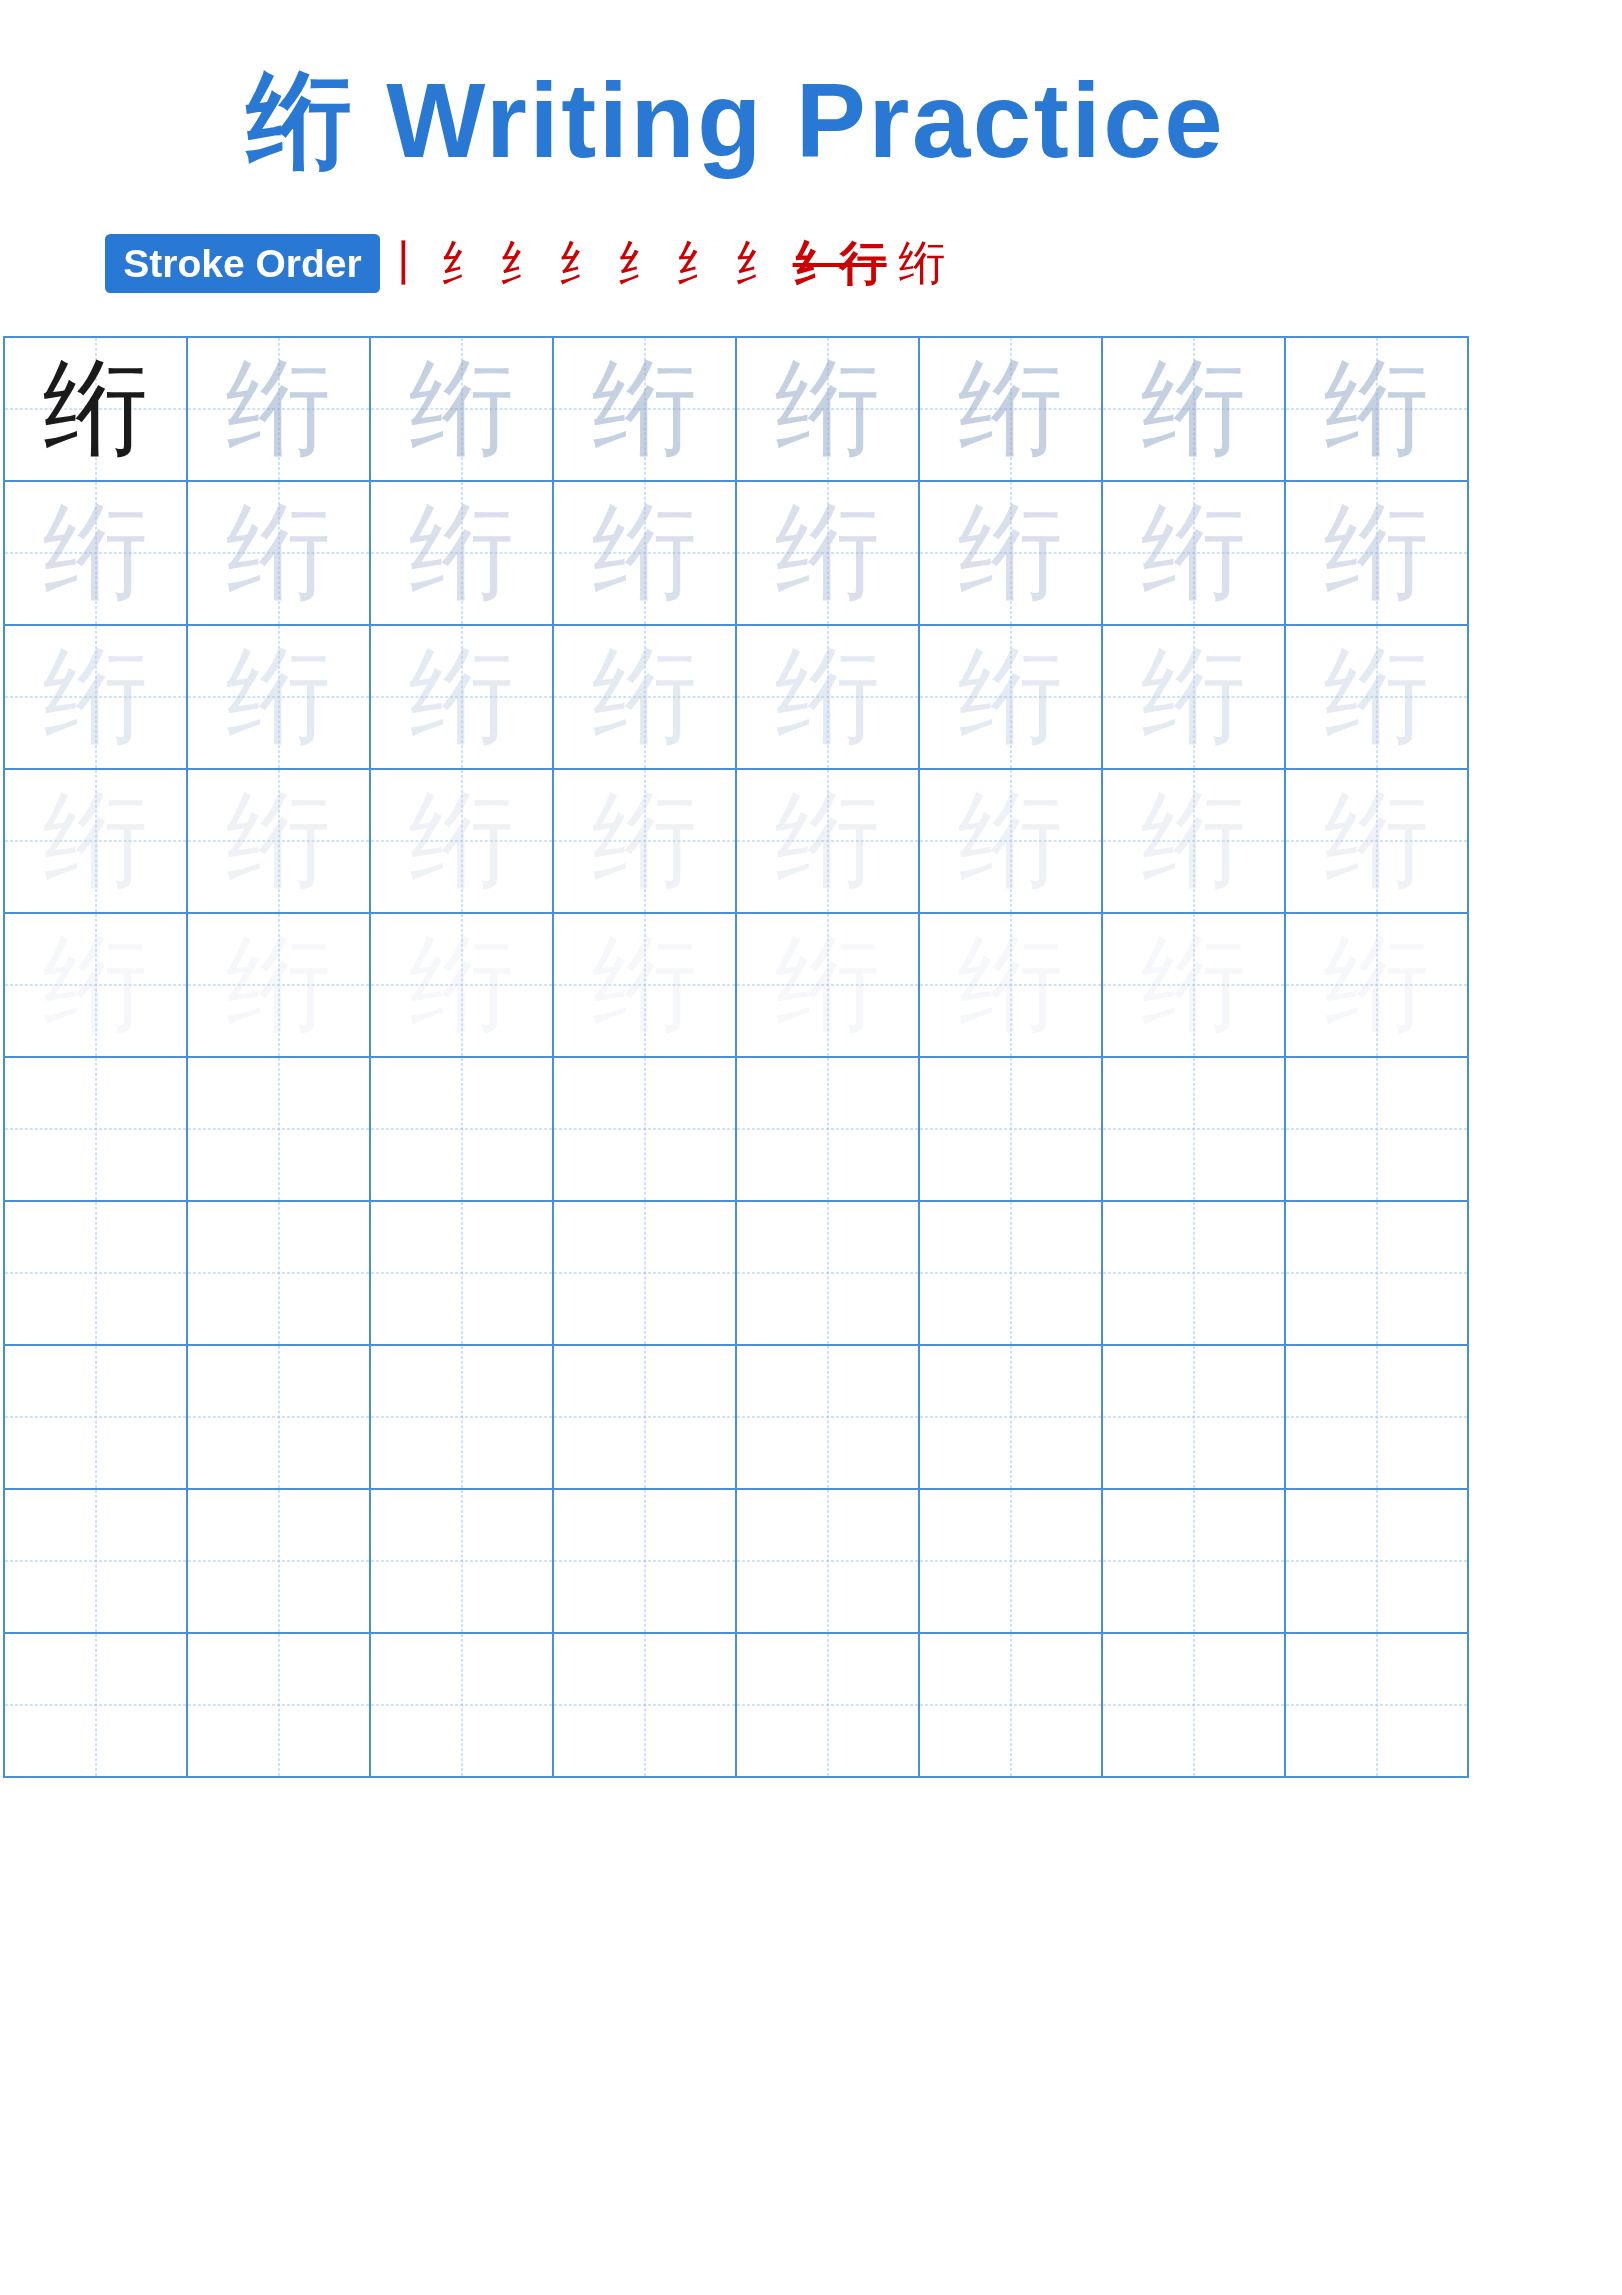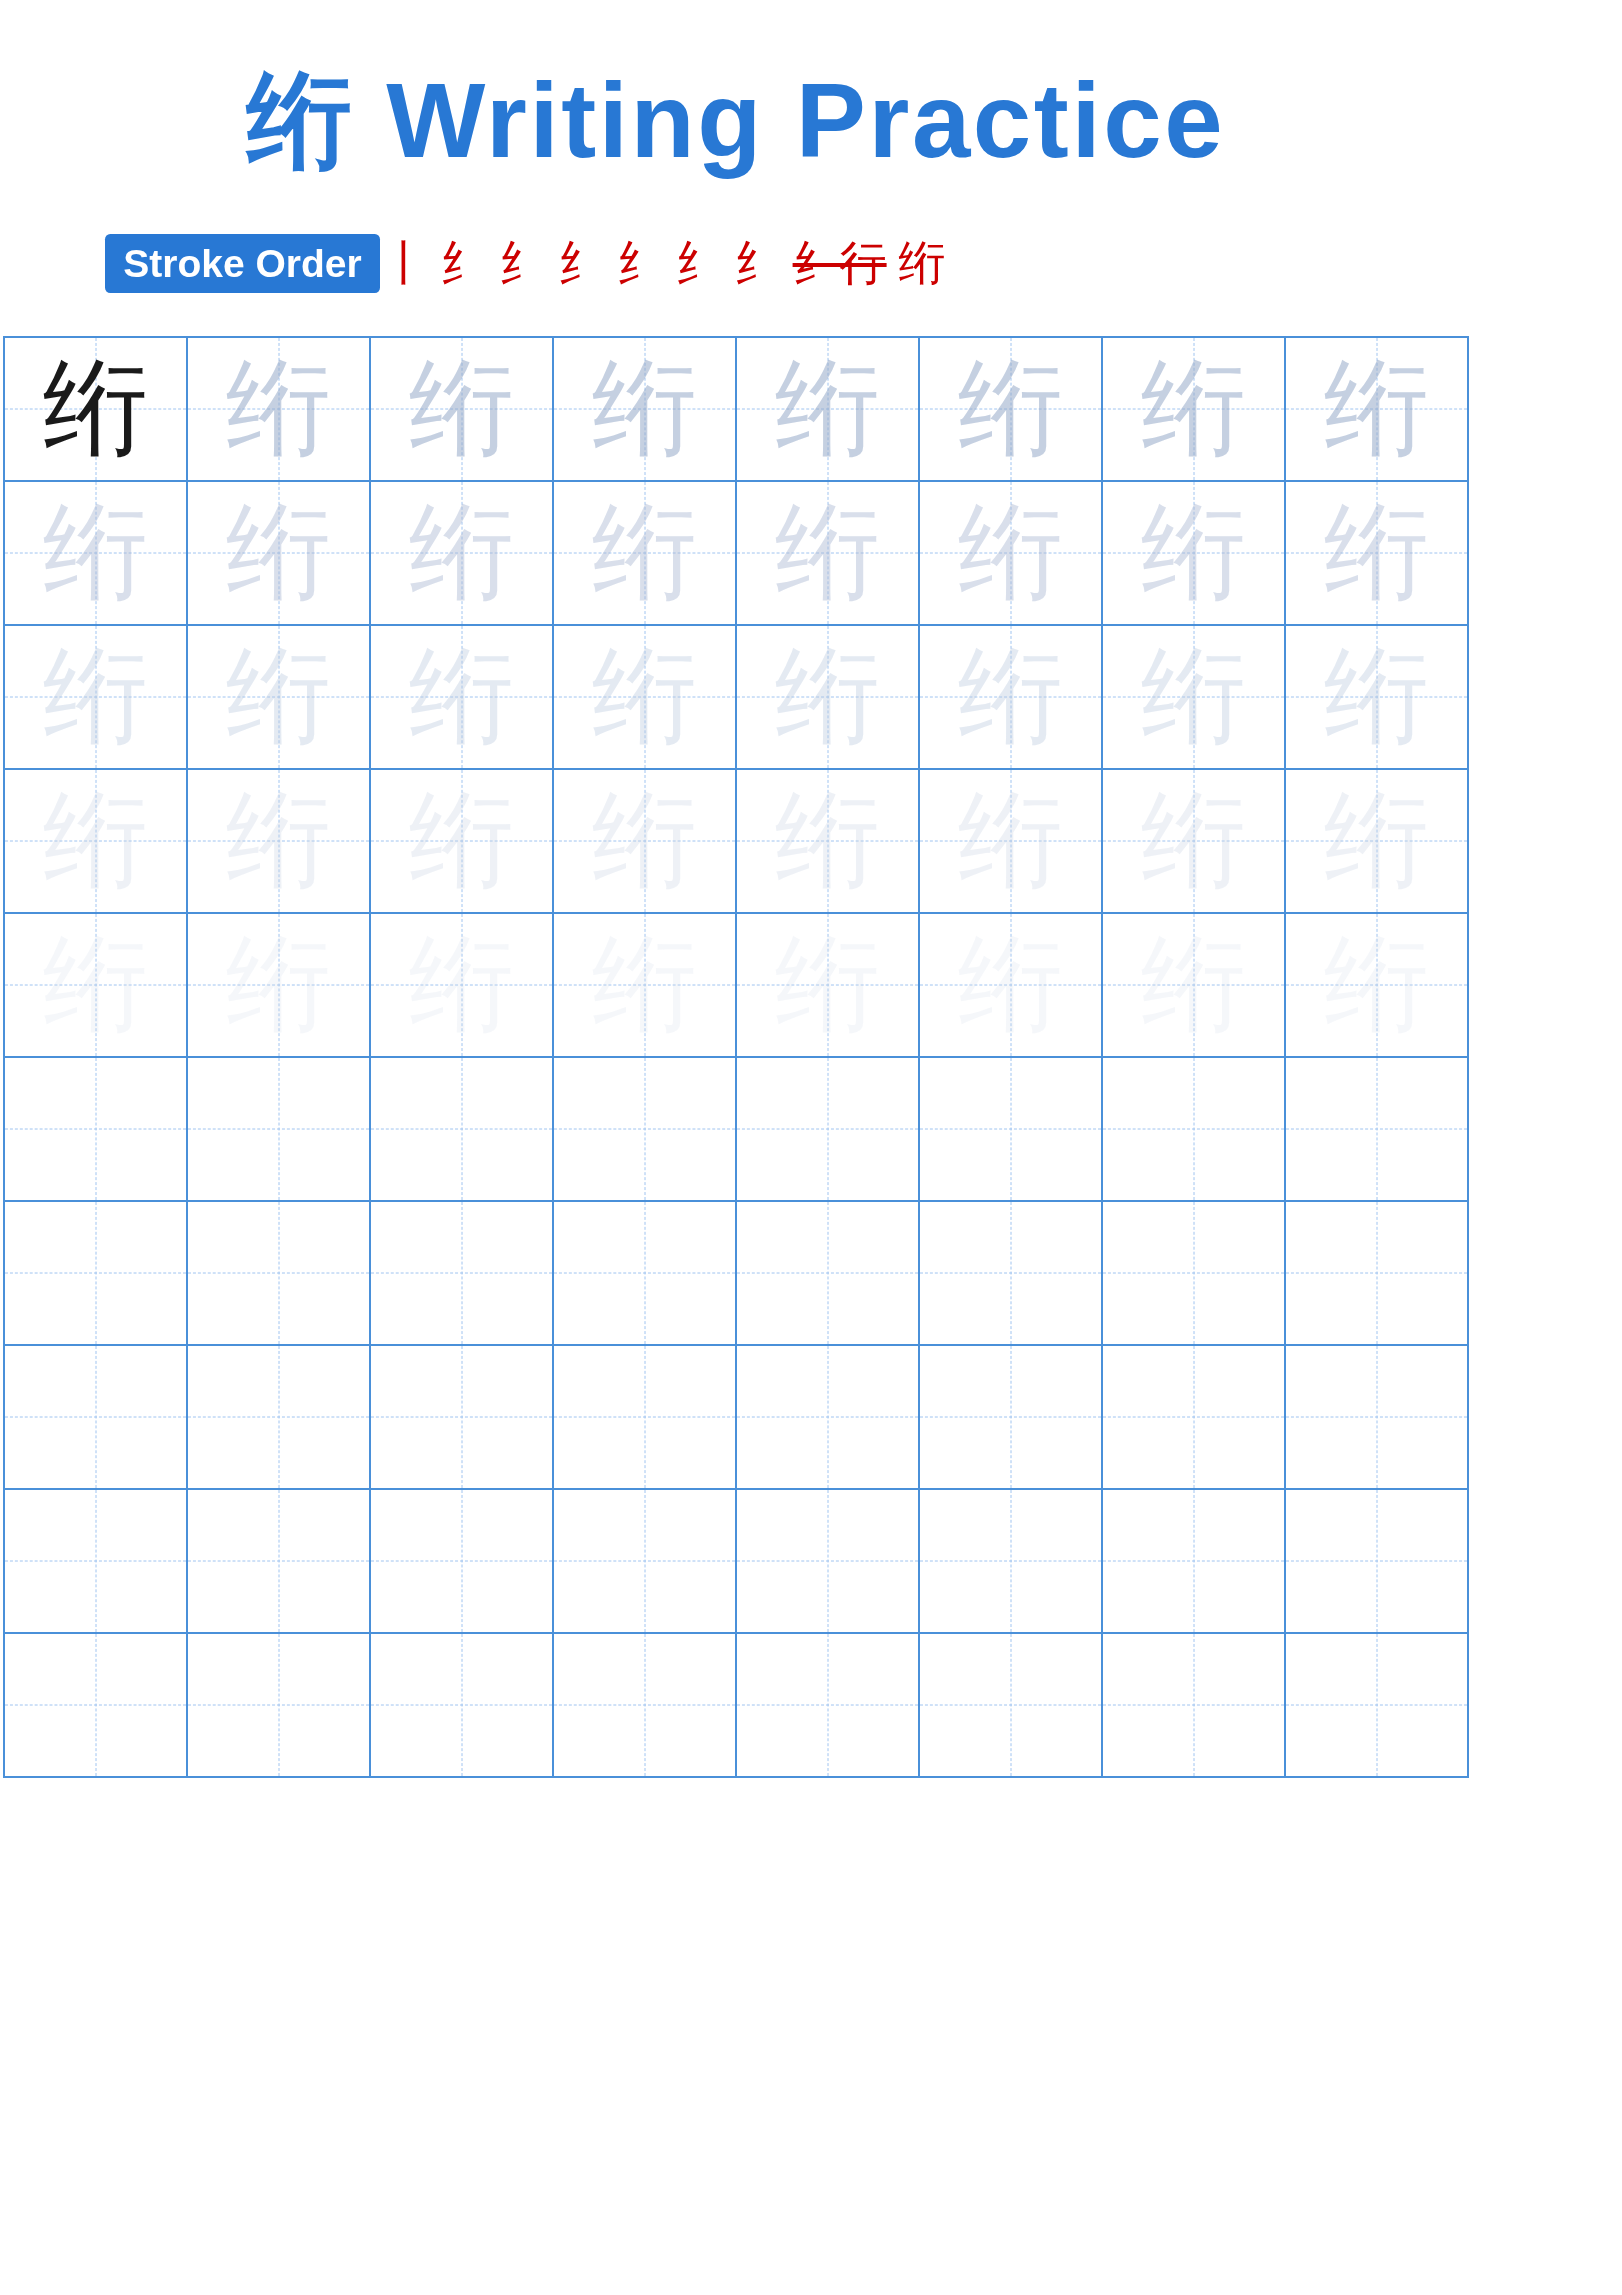--- a/index.html
+++ b/index.html
@@ -207,21 +207,21 @@
   <div class="stroke-order-row">
     <span class="stroke-order-label">Stroke Order</span>
     <div class="stroke-steps">
       <span>丨</span>
       <span>纟</span>
       <span>纟</span>
       <span>纟</span>
       <span>纟</span>
       <span>纟</span>
       <span>纟</span>
-      <span style="text-decoration: line-through;">纟行</span>
+      <span style="text-decoration: line-through; font-weight: bold;">纟行</span>
       <span>绗</span>
     </div>
   </div>
 
   <div class="grid-container">
 
     <div class="grid-cell">
       <span class="char-full">绗</span>
     </div>
     <div class="grid-cell">

